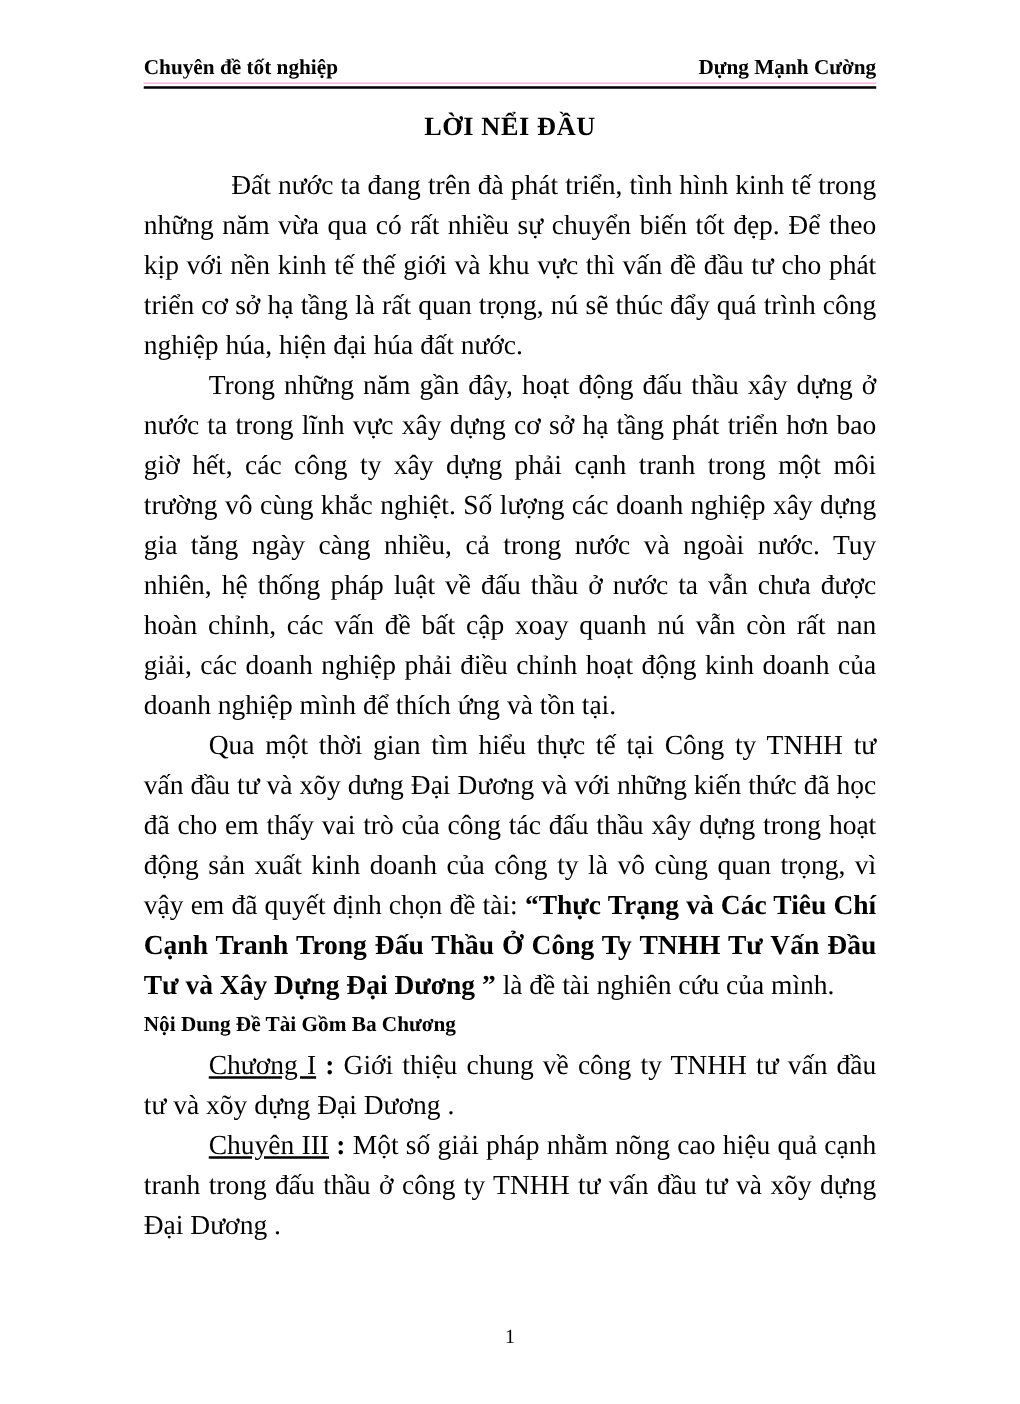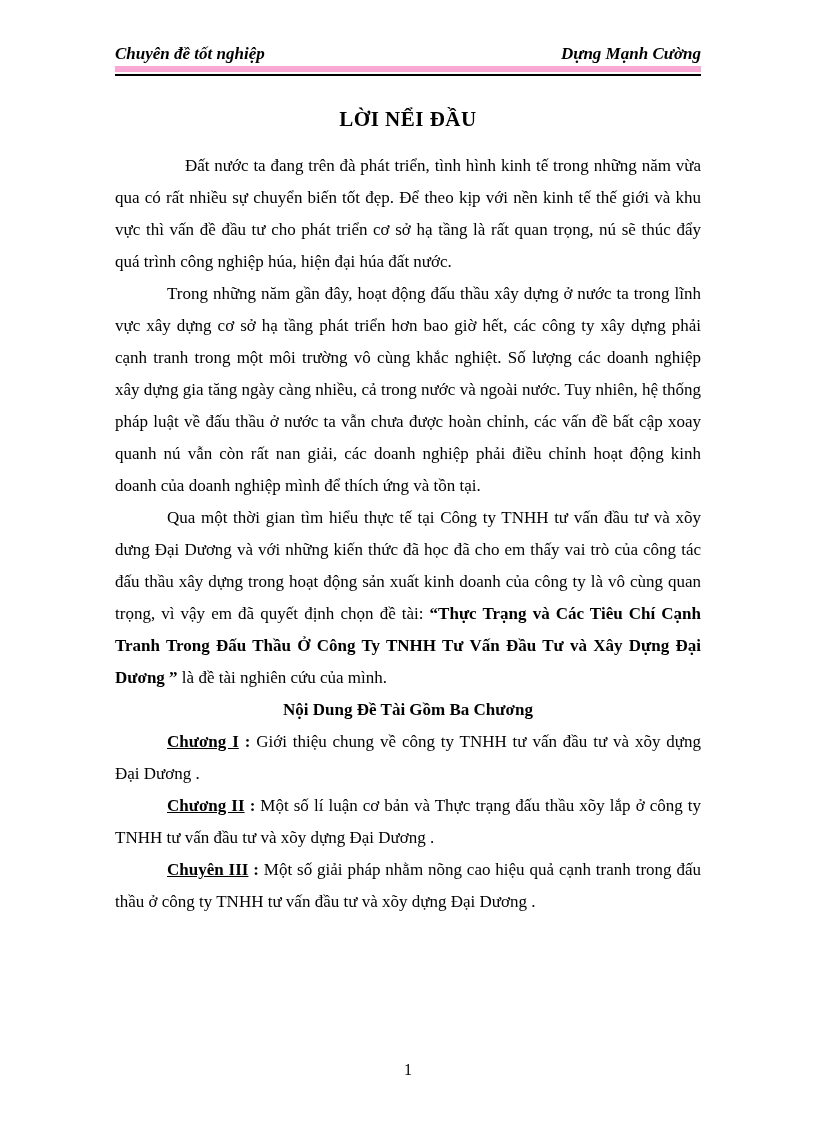--- a/index.html
+++ b/index.html
@@ -14,55 +14,54 @@
   }
   .page {
     position: absolute;
     inset: 0;
     padding: 44px 115px 0 115px;
   }
   .header {
     display: flex;
     justify-content: space-between;
     align-items: flex-start;
-    font-style: italic;
     font-weight: bold;
     font-size: 17px;
     padding-bottom: 2px;
-    border-bottom: 6px solid #f9a8d4;
+    border-bottom: 1px solid #f9a8d4;
   }
   .header-rule {
     height: 2px;
     background: #000;
     margin-top: 2px;
   }
   .doc-title {
-    margin-top: 31px;
+    margin-top: 18px;
     margin-bottom: 18px;
     text-align: center;
     font-size: 21px;
     font-weight: bold;
     letter-spacing: 0.5px;
   }
   .body-p {
-    font-size: 17px;
+    font-size: 22px;
     line-height: 32px;
     text-align: justify;
     text-indent: 52px;
   }
   .body-p.first { text-indent: 70px; }
   .bold { font-weight: bold; }
   .outline-heading {
     font-size: 17px;
     line-height: 32px;
     font-weight: bold;
-    text-align: center;
+    text-align: left;
   }
   .chapter-label {
-    font-weight: bold;
+    font-weight: normal;
     text-decoration: underline;
   }
   .chapter-sep { font-weight: bold; }
   .page-footer {
     position: absolute;
     left: 0;
     right: 0;
     bottom: 44px;
     text-align: center;
     font-size: 16px;
@@ -84,19 +83,18 @@
   <p class="body-p first">Đất nước ta đang trên đà phát triển, tình hình kinh tế trong những năm vừa qua có rất nhiều sự chuyển biến tốt đẹp. Để theo kịp với nền kinh tế thế giới và khu vực thì vấn đề đầu tư cho phát triển cơ sở hạ tầng là rất quan trọng, nú sẽ thúc đẩy quá trình công nghiệp húa, hiện đại húa đất nước.</p>
 
   <p class="body-p">Trong những năm gần đây, hoạt động đấu thầu xây dựng ở nước ta trong lĩnh vực xây dựng cơ sở hạ tầng phát triển hơn bao giờ hết, các công ty xây dựng phải cạnh tranh trong một môi trường vô cùng khắc nghiệt. Số lượng các doanh nghiệp xây dựng gia tăng ngày càng nhiều, cả trong nước và ngoài nước. Tuy nhiên, hệ thống pháp luật về đấu thầu ở nước ta vẫn chưa được hoàn chỉnh, các vấn đề bất cập xoay quanh nú vẫn còn rất nan giải, các doanh nghiệp phải điều chỉnh hoạt động kinh doanh của doanh nghiệp mình để thích ứng và tồn tại.</p>
 
   <p class="body-p"><span>Qua một thời gian tìm hiểu thực tế tại Công ty TNHH tư vấn đầu tư và xõy dưng Đại Dương và với những kiến thức đã học đã cho em thấy vai trò của công tác đấu thầu xây dựng trong hoạt động sản xuất kinh doanh của công ty là vô cùng quan trọng, vì vậy em đã quyết định chọn đề tài: </span><span class="bold">“Thực Trạng và Các Tiêu Chí Cạnh Tranh Trong Đấu Thầu Ở Công Ty TNHH Tư Vấn Đầu Tư và Xây Dựng Đại Dương ”</span><span> là đề tài nghiên cứu của mình.</span></p>
 
   <p class="outline-heading">Nội Dung Đề Tài Gồm Ba Chương</p>
 
   <p class="body-p"><span class="chapter-label">Chương I</span><span class="chapter-sep"> : </span><span>Giới thiệu chung về công ty TNHH tư vấn đầu tư và xõy dựng Đại Dương .</span></p>
 
-  <p class="body-p"><span class="chapter-label">Chương II</span><span class="chapter-sep"> : </span><span>Một số lí luận cơ bản và Thực trạng đấu thầu xõy lắp ở công ty TNHH tư vấn đầu tư và xõy dựng Đại Dương .</span></p>
 
   <p class="body-p"><span class="chapter-label">Chuyên III</span><span class="chapter-sep"> : </span><span>Một số giải pháp nhằm nõng cao hiệu quả cạnh tranh trong đấu thầu ở công ty TNHH tư vấn đầu tư và xõy dựng Đại Dương .</span></p>
 
   <div class="page-footer">1</div>
 
 </div>
 
 </body></html>

